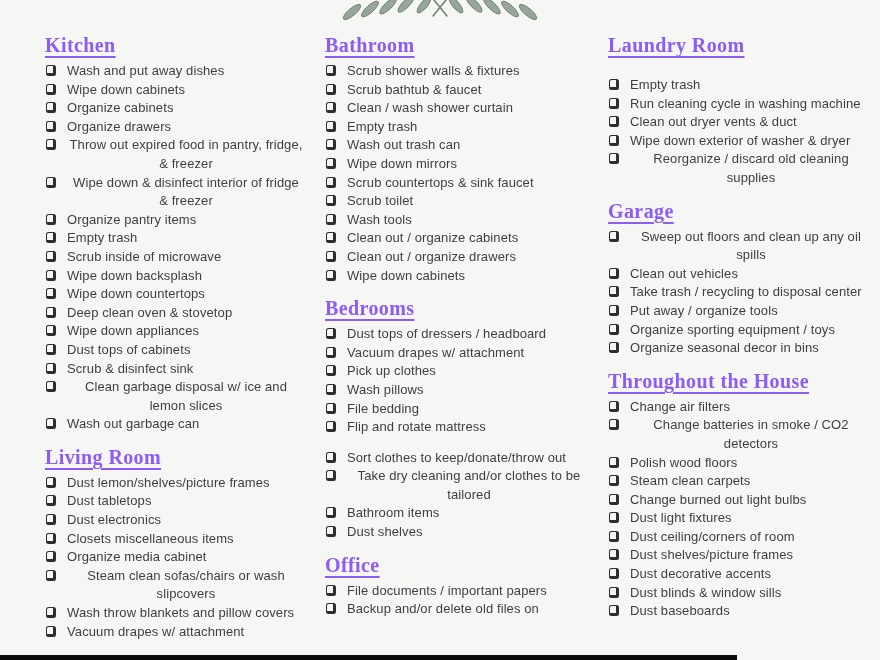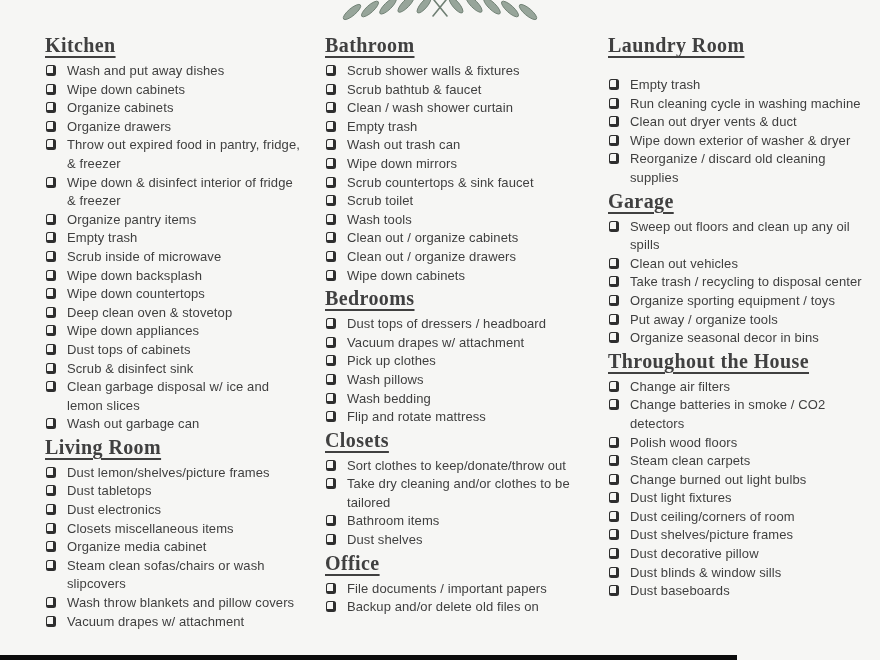--- a/index.html
+++ b/index.html
@@ -27,34 +27,34 @@
   }
   .columns {
     display: flex;
     padding: 34px 0 0 45px;
     box-sizing: border-box;
   }
   .col { box-sizing: border-box; }
   .col-1 { width: 280px; }
   .col-2 { width: 283px; }
   .col-3 { width: 272px; }
-  .section + .section { margin-top: 2px; }
+  .section + .section { margin-top: 12px; }
   .sec-title {
     font-family: "Liberation Serif", serif;
     font-size: 20px;
     font-weight: bold;
-    color: #404040;
+    color: #8b5cf6;
     letter-spacing: 0.4px;
     text-decoration: underline;
     text-decoration-thickness: 1.5px;
     text-underline-offset: 4px;
     margin: 0 0 6px 0;
     line-height: 22px;
   }
-  .list { margin: 0; }
+  .list { margin: 0; text-align: center; }
   .list.gap-top { margin-top: 20px; }
   .item {
     display: flex;
     align-items: flex-start;
   }
   .checkbox {
     flex: 0 0 auto;
     width: 10px;
     height: 11px;
     box-sizing: border-box;
@@ -289,30 +289,29 @@
             <div class="item">
               <span class="checkbox"></span>
               <span class="item-text">Pick up clothes</span>
             </div>
             <div class="item">
               <span class="checkbox"></span>
               <span class="item-text">Wash pillows</span>
             </div>
             <div class="item">
               <span class="checkbox"></span>
-              <span class="item-text">Wash bedding</span>
+              <span class="item-text">File bedding</span>
             </div>
             <div class="item">
               <span class="checkbox"></span>
               <span class="item-text">Flip and rotate mattress</span>
             </div>
           </div>
         </section>
         <section class="section">
-          <h2 class="sec-title">Closets</h2>
           <div class="list">
             <div class="item">
               <span class="checkbox"></span>
               <span class="item-text">Sort clothes to keep/donate/throw out</span>
             </div>
             <div class="item">
               <span class="checkbox"></span>
               <span class="item-text">Take dry cleaning and/or clothes to be tailored</span>
             </div>
             <div class="item">
@@ -375,28 +374,28 @@
             <div class="item">
               <span class="checkbox"></span>
               <span class="item-text">Clean out vehicles</span>
             </div>
             <div class="item">
               <span class="checkbox"></span>
               <span class="item-text">Take trash / recycling to disposal center</span>
             </div>
             <div class="item">
               <span class="checkbox"></span>
+              <span class="item-text">Put away / organize tools</span>
+            </div>
+            <div class="item">
+              <span class="checkbox"></span>
               <span class="item-text">Organize sporting equipment / toys</span>
             </div>
             <div class="item">
               <span class="checkbox"></span>
-              <span class="item-text">Put away / organize tools</span>
-            </div>
-            <div class="item">
-              <span class="checkbox"></span>
               <span class="item-text">Organize seasonal decor in bins</span>
             </div>
           </div>
         </section>
         <section class="section">
           <h2 class="sec-title">Throughout the House</h2>
           <div class="list">
             <div class="item">
               <span class="checkbox"></span>
               <span class="item-text">Change air filters</span>
@@ -424,21 +423,21 @@
             <div class="item">
               <span class="checkbox"></span>
               <span class="item-text">Dust ceiling/corners of room</span>
             </div>
             <div class="item">
               <span class="checkbox"></span>
               <span class="item-text">Dust shelves/picture frames</span>
             </div>
             <div class="item">
               <span class="checkbox"></span>
-              <span class="item-text">Dust decorative pillow</span>
+              <span class="item-text">Dust decorative accents</span>
             </div>
             <div class="item">
               <span class="checkbox"></span>
               <span class="item-text">Dust blinds &amp; window sills</span>
             </div>
             <div class="item">
               <span class="checkbox"></span>
               <span class="item-text">Dust baseboards</span>
             </div>
           </div>

